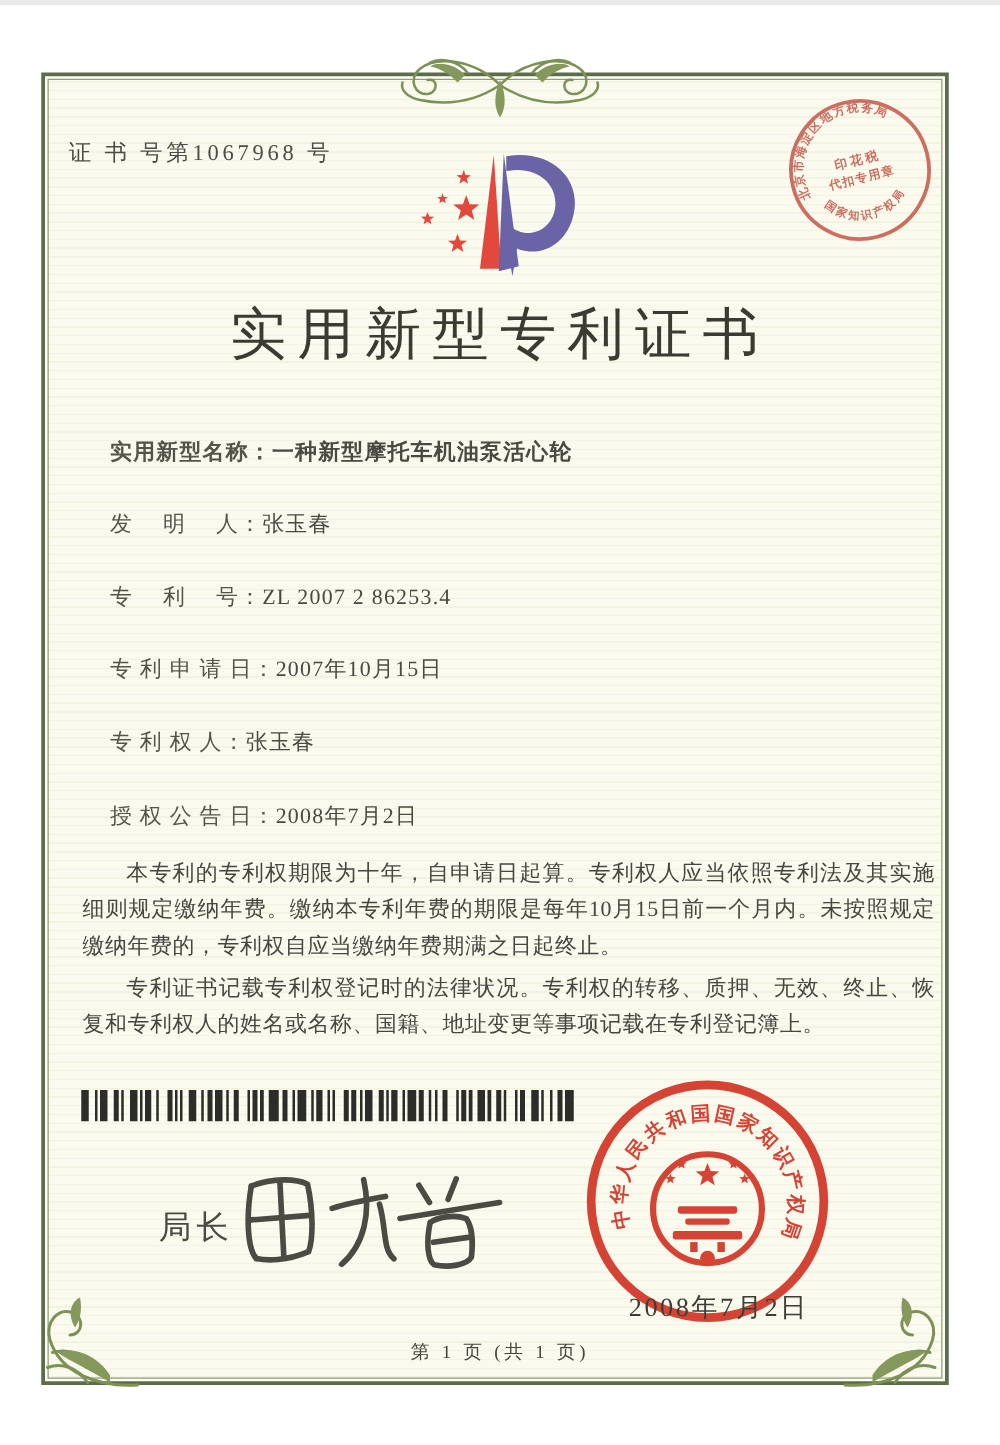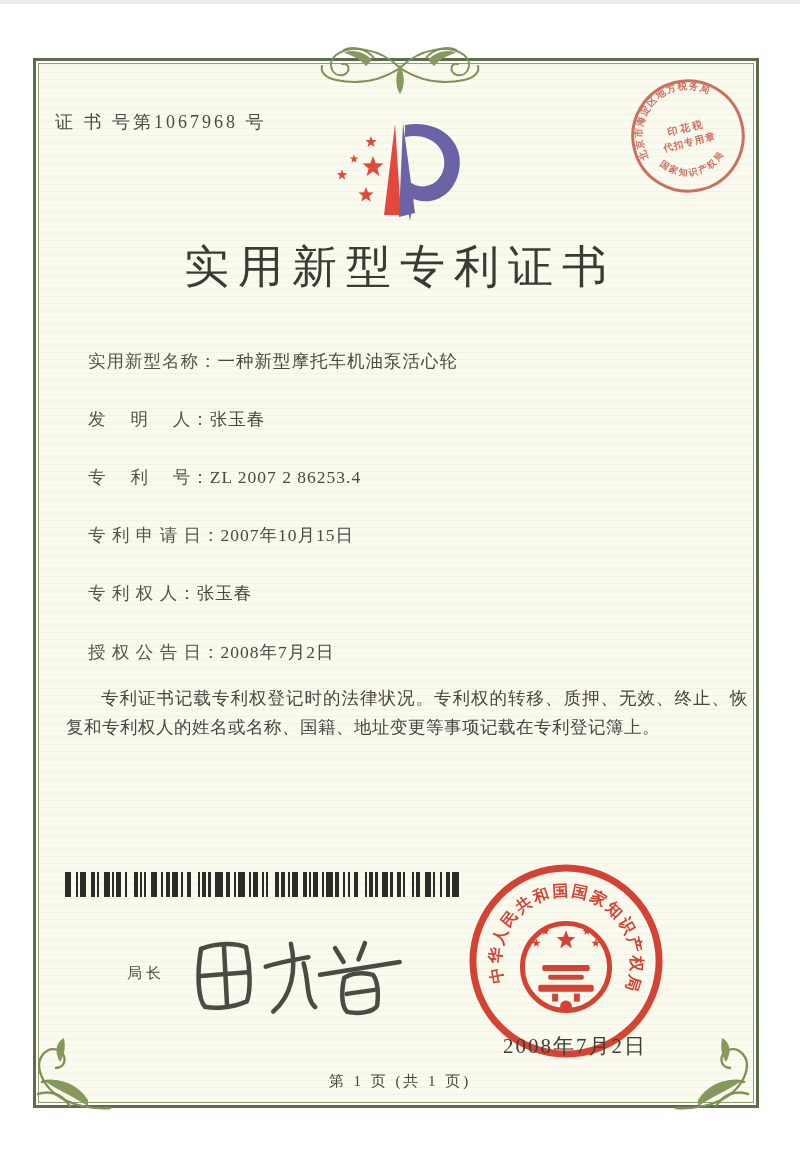--- a/index.html
+++ b/index.html
@@ -28,36 +28,36 @@
   }
   .logo{position:absolute;left:323px;top:113px;width:158px;height:124px;}
   .title{
     position:absolute;left:0;top:233px;width:800px;text-align:center;
     font-size:45px;font-weight:400;color:#3b3b33;letter-spacing:9px;
   }
   .fields{position:absolute;left:88px;top:345px;width:620px;}
   .frow{position:absolute;left:0;white-space:nowrap;font-size:17.5px;color:#4e4d45;letter-spacing:1px;}
   .frow .flabel{color:#55544b;}
   .frow .fvalue{color:#4a4942;}
-  .r0{top:0;}.r1{top:58px;}.r2{top:116px;}.r3{top:174px;}.r4{top:232px;}.r5{top:291px;}
+  .r0{top:0;font-weight:bold;}.r1{top:58px;}.r2{top:116px;}.r3{top:174px;}.r4{top:232px;}.r5{top:291px;}
   .paras{position:absolute;left:66px;top:680px;width:682px;}
   .paras p{
     margin:0 0 5px 0;font-size:17.5px;line-height:29px;color:#474640;
     text-indent:2em;text-align:justify;letter-spacing:0.5px;
   }
   
   .barcode{
     position:absolute;left:65px;top:868px;width:396px;height:25px;
     display:flex;align-items:stretch;
   }
   .bc-bar{background:#2c2c29;}
   .bc-gap{background:transparent;}
   .bc-bar,.bc-gap{flex-grow:1;flex-basis:0;}
   
-  .sig-title{position:absolute;left:127px;top:960px;font-size:15px;color:#4a4943;letter-spacing:4px;}
+  .sig-title{position:absolute;left:127px;top:960px;font-size:26px;color:#4a4943;letter-spacing:4px;}
   .sig-svg{position:absolute;left:168px;top:912px;width:235px;height:118px;}
   
   .seal{position:absolute;left:467px;top:858px;width:198px;height:198px;}
   .seal-date{
     position:absolute;left:480px;top:1028px;width:190px;text-align:center;
     font-size:21px;color:#3e3d37;letter-spacing:2px;
   }
   
   .tax-stamp{position:absolute;left:628px;top:72px;width:120px;height:120px;opacity:0.88;}
   
@@ -159,20 +159,21 @@
   <div class="fields">
     <div class="frow r0"><span class="flabel">实用新型名称：</span><span class="fvalue">一种新型摩托车机油泵活心轮</span></div>
     <div class="frow r1"><span class="flabel">发　 明　 人：</span><span class="fvalue">张玉春</span></div>
     <div class="frow r2"><span class="flabel">专　 利　 号：</span><span class="fvalue">ZL 2007 2 86253.4</span></div>
     <div class="frow r3"><span class="flabel">专 利 申 请 日：</span><span class="fvalue">2007年10月15日</span></div>
     <div class="frow r4"><span class="flabel">专 利 权 人：</span><span class="fvalue">张玉春</span></div>
     <div class="frow r5"><span class="flabel">授 权 公 告 日：</span><span class="fvalue">2008年7月2日</span></div>
   </div>
 
   <div class="paras">
+    <p>本专利的专利权期限为十年，自申请日起算。专利权人应当依照专利法及其实施细则规定缴纳年费。缴纳本专利年费的期限是每年10月15日前一个月内。未按照规定缴纳年费的，专利权自应当缴纳年费期满之日起终止。</p>
     <p>专利证书记载专利权登记时的法律状况。专利权的转移、质押、无效、终止、恢复和专利权人的姓名或名称、国籍、地址变更等事项记载在专利登记簿上。</p>
   </div>
 
   <div class="barcode">
       <span class="bc-bar" style="flex-grow: 3;"></span>
       <span class="bc-gap" style="flex-grow: 2;"></span>
       <span class="bc-bar" style="flex-grow: 1;"></span>
       <span class="bc-gap" style="flex-grow: 1;"></span>
       <span class="bc-bar" style="flex-grow: 3;"></span>
       <span class="bc-gap" style="flex-grow: 2;"></span>

